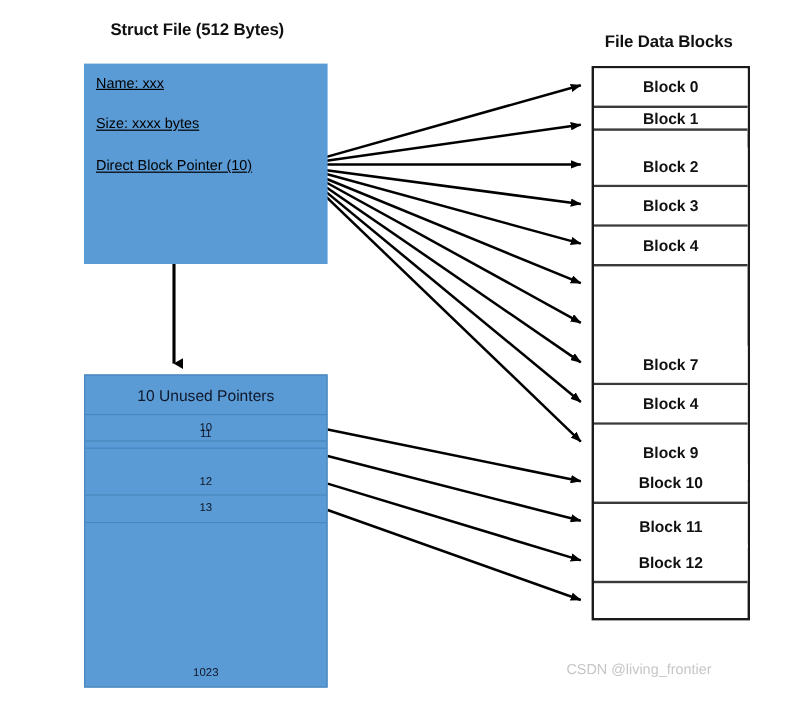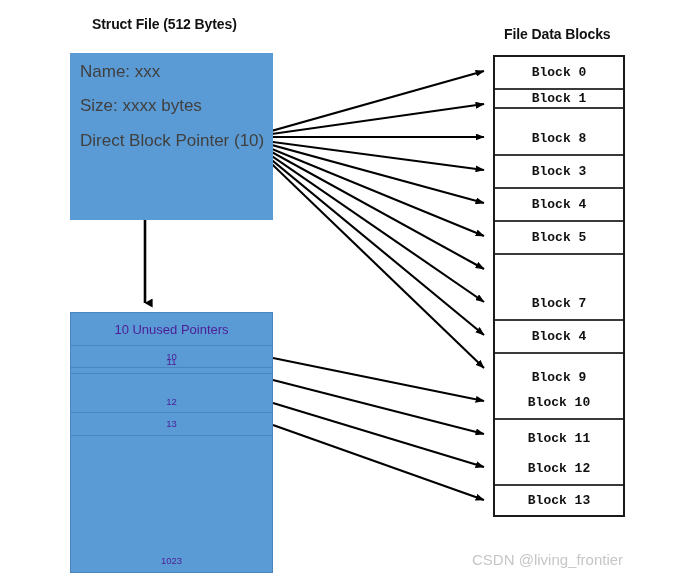--- a/index.html
+++ b/index.html
@@ -36,38 +36,39 @@
     background: #5B9BD5;
     box-sizing: border-box;
   }
   #struct-file-box {
     left: 70px; top: 53px;
     width: 203px; height: 167px;
   }
   .struct-field {
     position: absolute;
     left: 10px;
-    font-size: 17px;
-    color: #404040;
+    font-size: 12px;
+    color: #000000;
     white-space: nowrap;
+    text-decoration: underline;
   }
 
   #indirect-table-box {
     left: 70px; top: 312px;
     width: 203px; height: 261px;
     border: 1px solid #4A86BD;
   }
   .ptr-row {
     position: absolute;
     left: 0;
     width: 201px;
     box-sizing: border-box;
     border-bottom: 1px solid #4A86BD;
     text-align: center;
-    color: #4c1d95;
+    color: #0f172a;
     line-height: 1;
     display: flex;
     align-items: center;
     justify-content: center;
   }
   .ptr-head {
     font-size: 13px;
   }
   .ptr-num {
     font-size: 9.5px;
@@ -90,28 +91,27 @@
     width: 128px;
     box-sizing: border-box;
     border-bottom: 2px solid #3a3a3a;
     display: flex;
     align-items: center;
     justify-content: center;
     font-size: 13px;
     font-weight: bold;
     color: #111111;
     background: #ffffff;
-    font-family: Liberation Mono, monospace;
   }
   .block-cell.last { border-bottom: none; }
 
   #watermark {
     position: absolute;
     left: 472px; top: 551px;
-    font-size: 15px;
+    font-size: 12px;
     color: #c6c6c6;
     white-space: nowrap;
   }
 </style>
 </head>
 <body>
 
 <svg id="canvas" viewBox="0 0 673 588">
   <defs>
     <marker id="arrowhead" markerWidth="9" markerHeight="7" refX="8.4" refY="3.5" orient="auto" markerUnits="userSpaceOnUse">
@@ -162,26 +162,24 @@
   <div class="ptr-row ptr-num" style="top:38px;  height:23px">11</div>
   <div class="ptr-row ptr-num" style="top:78px;  height:22px">12</div>
   <div class="ptr-row ptr-num" style="top:100px; height:23px">13</div>
   <div class="ptr-row ptr-blank" style="top:123px; height:113px"></div>
   <div class="ptr-row ptr-num ptr-blank" style="top:236px; height:23px">1023</div>
 </div>
 
 <div id="blocks-box">
   <div class="block-cell" style="top:0px;   height:33px">Block 0</div>
   <div class="block-cell" style="top:33px;  height:19px">Block 1</div>
-  <div class="block-cell" style="top:66px;  height:33px">Block 8</div>
+  <div class="block-cell" style="top:66px;  height:33px">Block 2</div>
   <div class="block-cell" style="top:99px;  height:33px">Block 3</div>
   <div class="block-cell" style="top:132px; height:33px">Block 4</div>
-  <div class="block-cell" style="top:165px; height:33px">Block 5</div>
   <div class="block-cell" style="top:231px; height:33px">Block 7</div>
   <div class="block-cell" style="top:264px; height:33px">Block 4</div>
   <div class="block-cell" style="top:297px; height:48px">Block 9</div>
   <div class="block-cell" style="top:330px; height:33px">Block 10</div>
   <div class="block-cell" style="top:363px; height:39px">Block 11</div>
   <div class="block-cell" style="top:396px; height:33px">Block 12</div>
-  <div class="block-cell last" style="top:429px; height:29px">Block 13</div>
 </div>
 
 <div id="watermark">CSDN @living_frontier</div>
 
 </body></html>

